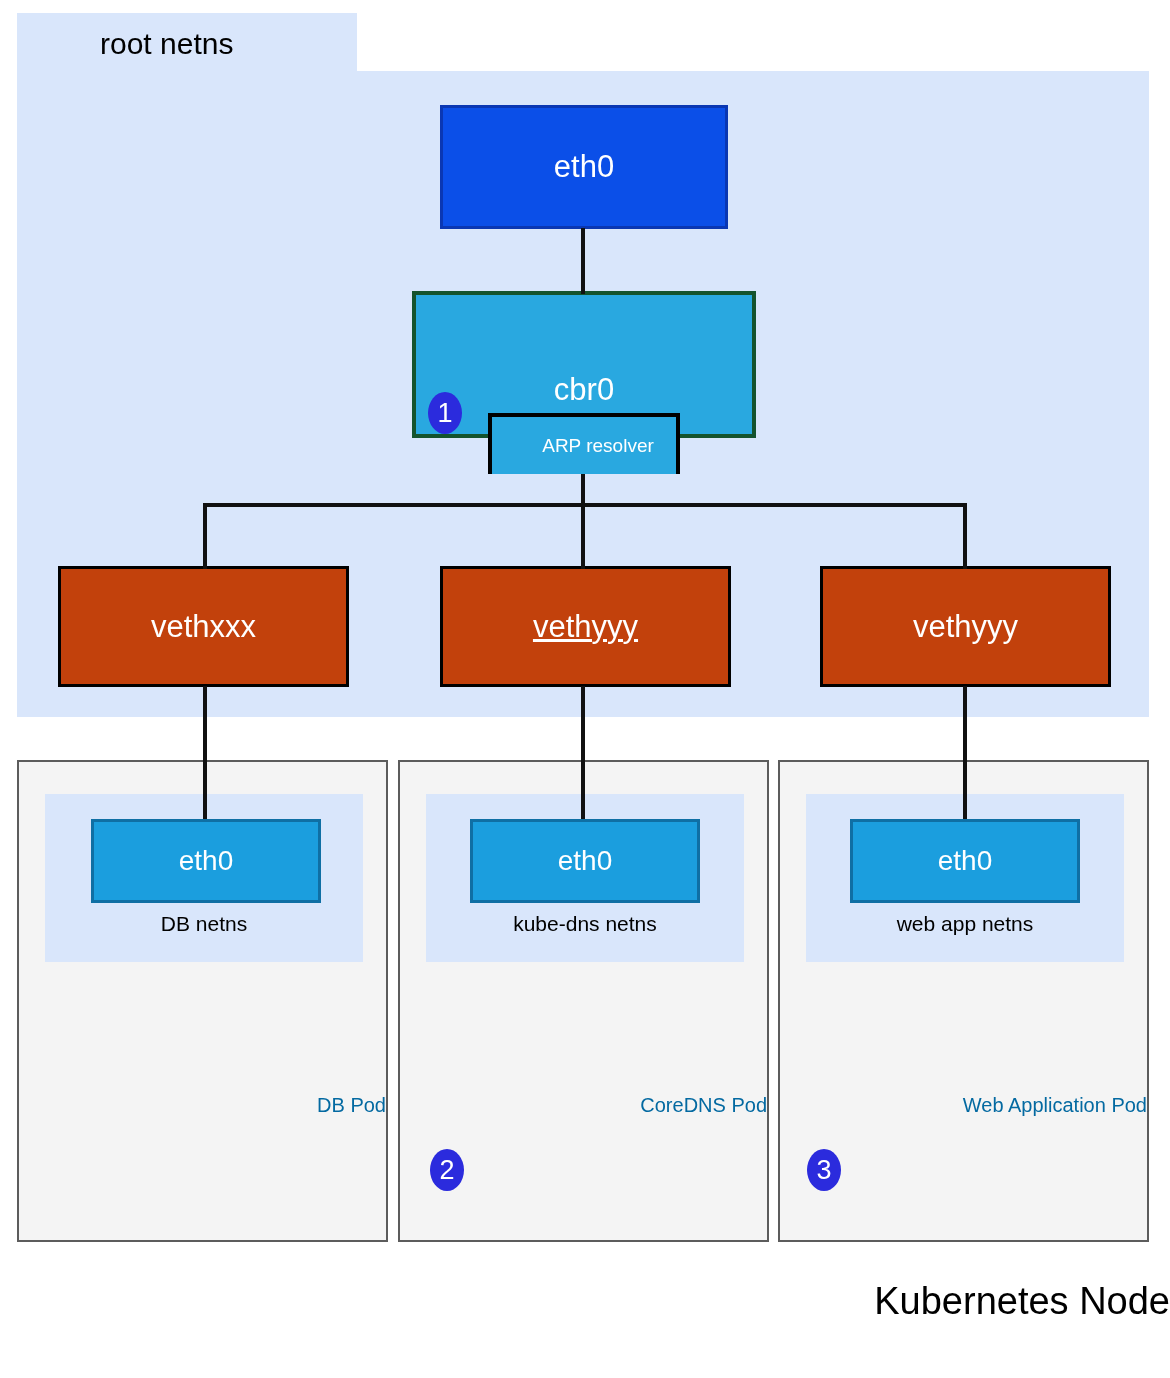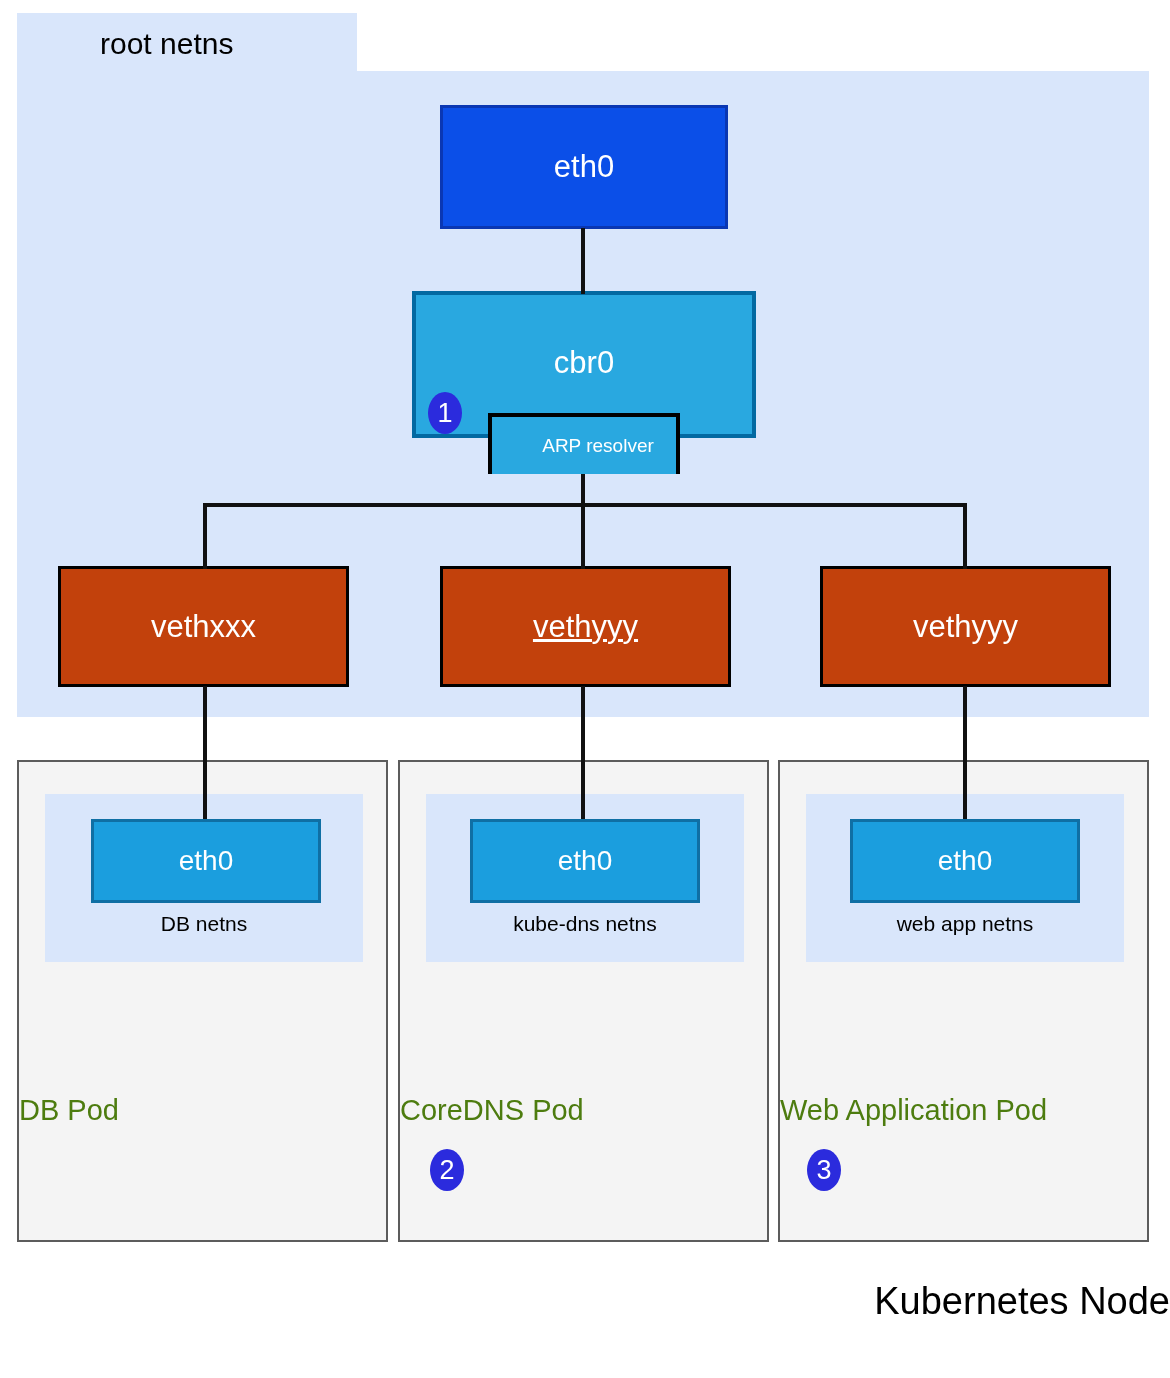--- a/index.html
+++ b/index.html
@@ -56,23 +56,23 @@
     color: #ffffff;
     white-space: nowrap;
   }
   .box-eth0-root {
     background: #0b4fe8;
     border: 3px solid #0a37b3;
     font-size: 31px;
   }
   .box-cbr0 {
     background: #29a8e0;
-    border: 4px solid #0369a1;
+    border: 4px solid #14532d;
     font-size: 31px;
-    align-items: flex-start;
+    align-items: center;
     padding-top: 50px;
   }
   .box-arp {
     background: #29a8e0;
     border: 4px solid #000000;
     border-bottom: none;
     font-size: 19px;
     z-index: 4;
     padding-left: 28px;
   }
@@ -137,23 +137,23 @@
     position: absolute;
     width: 100%;
     text-align: center;
     font-size: 21px;
     color: #000000;
     white-space: nowrap;
   }
   .pod-title {
     position: absolute;
     width: 100%;
-    text-align: left;
-    font-size: 29px;
-    color: #4d7c0f;
+    text-align: right;
+    font-size: 20px;
+    color: #0369a1;
     white-space: nowrap;
   }
 
   
   .node-title {
     position: absolute;
     left: 0;
     top: 1280px;
     width: 1170px;
     text-align: right;

